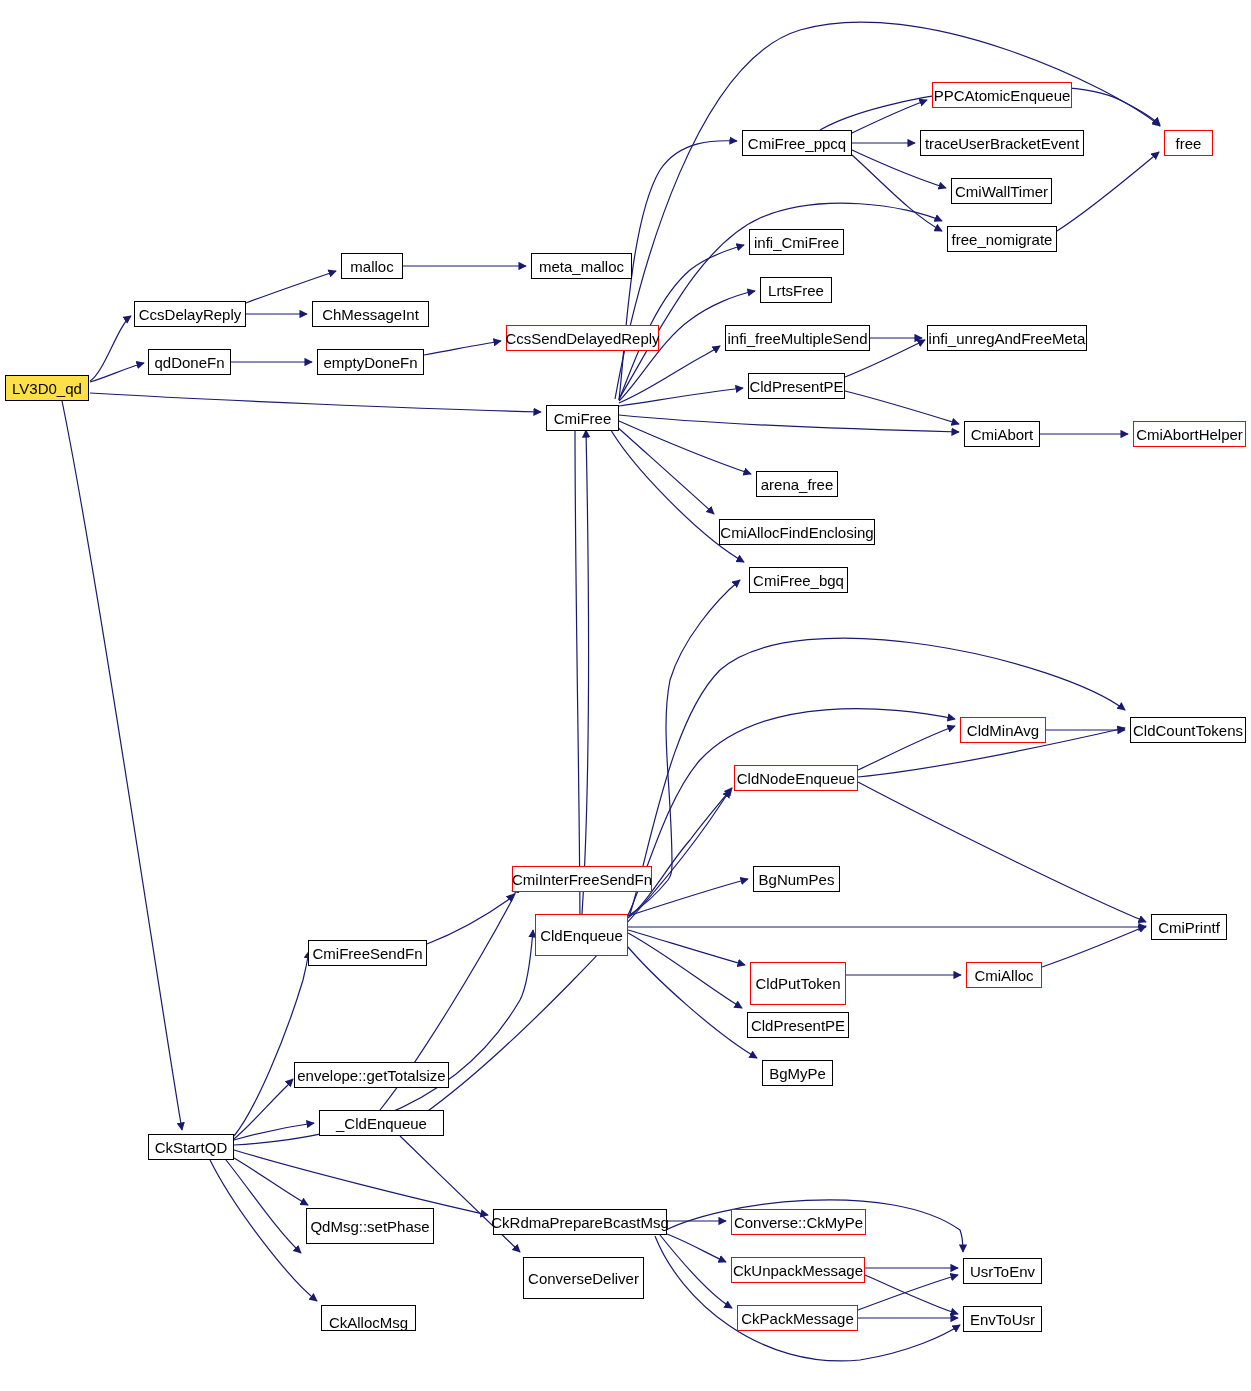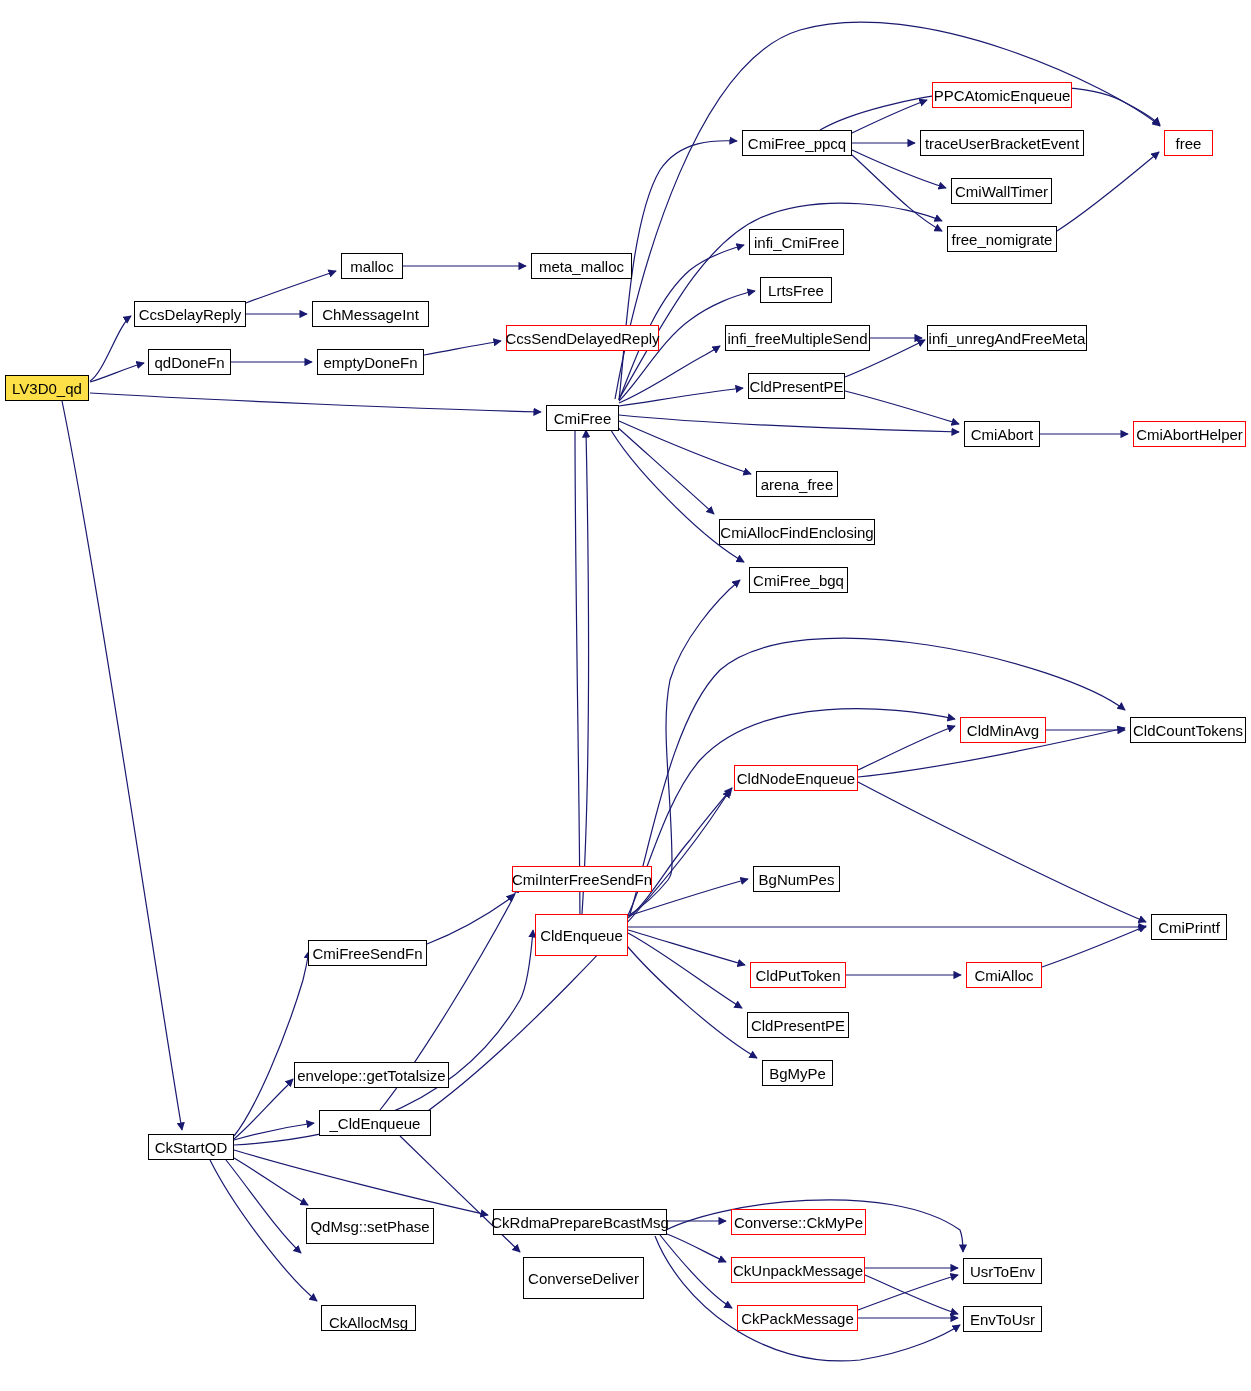--- a/index.html
+++ b/index.html
@@ -220,39 +220,39 @@
       </div>
       <div class="node" style="left: 753px; top: 866px; width: 87px; height: 26px;">
         <span class="node-label">BgNumPes</span>
       </div>
       <div class="node red" style="left: 535px; top: 914px; width: 93px; height: 42px;">
         <span class="node-label">CldEnqueue</span>
       </div>
       <div class="node" style="left: 1151px; top: 914px; width: 76px; height: 26px;">
         <span class="node-label">CmiPrintf</span>
       </div>
-      <div class="node red" style="left: 750px; top: 962px; width: 96px; height: 26px;">
+      <div class="node red" style="left: 750px; top: 962px; width: 96px; height: 43px;">
         <span class="node-label">CldPutToken</span>
       </div>
       <div class="node red" style="left: 966px; top: 962px; width: 76px; height: 26px;">
         <span class="node-label">CmiAlloc</span>
       </div>
       <div class="node" style="left: 747px; top: 1012px; width: 102px; height: 26px;">
         <span class="node-label">CldPresentPE</span>
       </div>
       <div class="node" style="left: 762px; top: 1060px; width: 71px; height: 26px;">
         <span class="node-label">BgMyPe</span>
       </div>
       <div class="node" style="left: 308px; top: 940px; width: 119px; height: 26px;">
         <span class="node-label">CmiFreeSendFn</span>
       </div>
       <div class="node" style="left: 294px; top: 1062px; width: 155px; height: 26px;">
         <span class="node-label">envelope::getTotalsize</span>
       </div>
-      <div class="node" style="left: 319px; top: 1110px; width: 112px; height: 26px;">
+      <div class="node" style="left: 319px; top: 1110px; width: 125px; height: 26px;">
         <span class="node-label">_CldEnqueue</span>
       </div>
       <div class="node" style="left: 148px; top: 1134px; width: 86px; height: 26px;">
         <span class="node-label">CkStartQD</span>
       </div>
       <div class="node" style="left: 313px; top: 1209px; width: 108px; height: 26px;">
         <span class="node-label">QdMsg::setCb</span>
       </div>
       <div class="node" style="left: 306px; top: 1208px; width: 128px; height: 36px; align-items: center;">
         <span class="node-label">QdMsg::setPhase</span>

